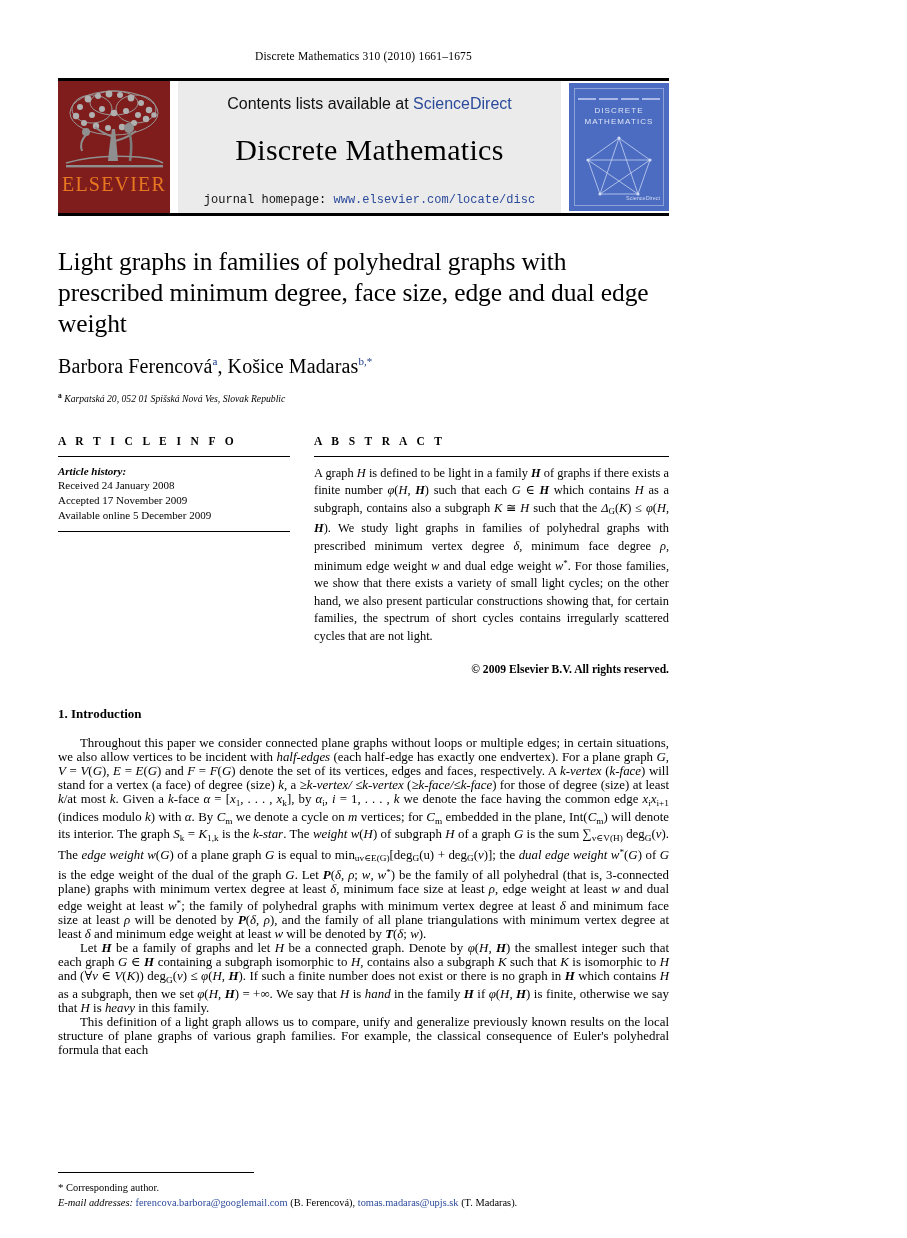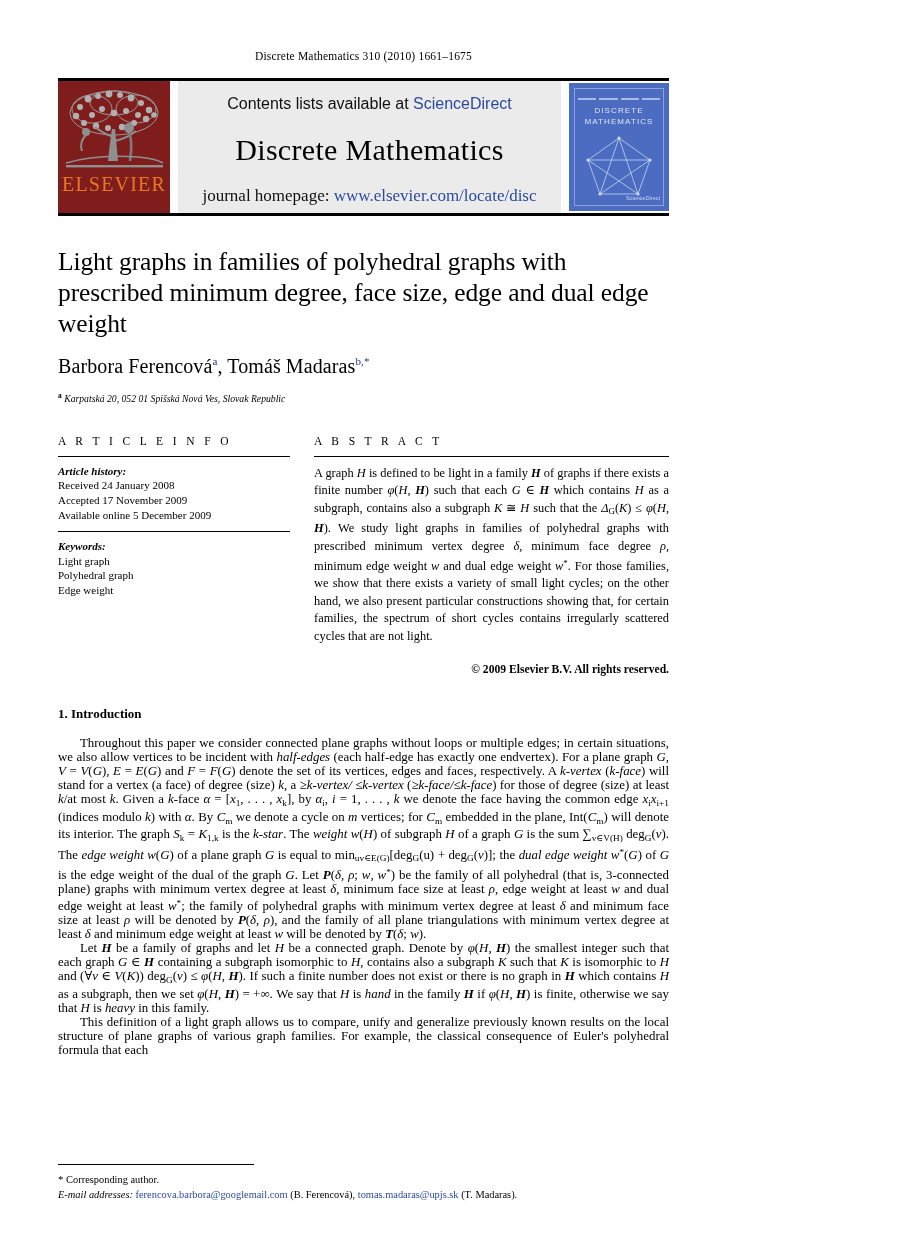--- a/index.html
+++ b/index.html
@@ -89,23 +89,23 @@
     text-decoration: none;
   }
   .journal-name {
     font-family: "Liberation Serif", serif;
     font-size: 30px;
     margin-top: 20px;
     letter-spacing: 0.3px;
     color: #000;
   }
   .homepage-line {
-    font-family: Liberation Serif, serif;
-    font-size: 17px;
-    margin-top: 19px;
+    font-family: Liberation Mono, monospace;
+    font-size: 12px;
+    margin-top: 26px;
     color: #111;
   }
   .homepage-line a {
     color: #2b4a9b;
     text-decoration: none;
   }
   .cover-box {
     width: 100px;
     flex: 0 0 100px;
     height: 128px;
@@ -213,21 +213,21 @@
   }
   .col-info {
     width: 232px;
     flex: 0 0 232px;
   }
   .col-abstract {
     flex: 1 1 auto;
   }
   .sec-label {
     font-family: "Liberation Serif", serif;
-    font-weight: normal;
+    font-weight: bold;
     font-size: 11.5px;
     letter-spacing: 3.4px;
     margin-bottom: 9px;
   }
   .rule {
     border-top: 1.3px solid #000;
   }
   .info-group {
     font-size: 11px;
     line-height: 14.6px;
@@ -271,21 +271,21 @@
     text-indent: 22px;
     margin: 0;
   }
   .para + .para { margin-top: 0; }
 
   
   .footnote-area {
     position: absolute;
     left: 58px;
     right: 58px;
-    bottom: 36px;
+    bottom: 28px;
   }
   .footnote-rule {
     width: 196px;
     border-top: 1px solid #000;
     margin-bottom: 7px;
   }
   .fn-line {
     font-size: 10.4px;
     line-height: 15px;
     padding-left: 10px;
@@ -395,21 +395,21 @@
       </div>
 
     </div>
   </div>
   <div class="masthead-rule-bottom"></div>
 
   <div class="title-block">
     <h1 class="paper-title">Light graphs in families of polyhedral graphs with prescribed minimum degree, face size, edge and dual edge weight</h1>
     <div class="authors">
       <span>Barbora Ferencová</span><sup>a</sup>,
-      <span>Tomáš Madaras</span><sup>b,*</sup>
+      <span>Košice Madaras</span><sup>b,*</sup>
     </div>
     <div class="affils">
       <div>
         <sup>a</sup>
         <span>Karpatská 20, 052 01 Spišská Nová Ves, Slovak Republic</span>
       </div>
     </div>
   </div>
 
   <div class="info-abstract">
@@ -417,26 +417,20 @@
     <div class="col-info">
       <div class="sec-label">A R T I C L E    I N F O</div>
       <div class="rule"></div>
       <div class="info-group">
         <div class="lbl">Article history:</div>
         <div>Received 24 January 2008</div>
         <div>Accepted 17 November 2009</div>
         <div>Available online 5 December 2009</div>
       </div>
       <div class="rule"></div>
-      <div class="info-group">
-        <div class="lbl">Keywords:</div>
-        <div>Light graph</div>
-        <div>Polyhedral graph</div>
-        <div>Edge weight</div>
-      </div>
     </div>
 
     <div class="col-abstract">
       <div class="sec-label">A B S T R A C T</div>
       <div class="rule"></div>
       <div class="abstract-body">
         A graph <span class="it">H</span> is defined to be light in a family <span class="cal">H</span> of graphs if there exists a finite number
         <span class="it">φ</span>(<span class="it">H</span>, <span class="cal">H</span>) such that each <span class="it">G</span> ∈ <span class="cal">H</span> which contains <span class="it">H</span> as a subgraph, contains also a subgraph
         <span class="it">K</span> ≅ <span class="it">H</span> such that the <span class="it">Δ</span><span class="sub">G</span>(<span class="it">K</span>) ≤ <span class="it">φ</span>(<span class="it">H</span>, <span class="cal">H</span>). We study light graphs in families of polyhedral
         graphs with prescribed minimum vertex degree <span class="it">δ</span>, minimum face degree <span class="it">ρ</span>, minimum edge

